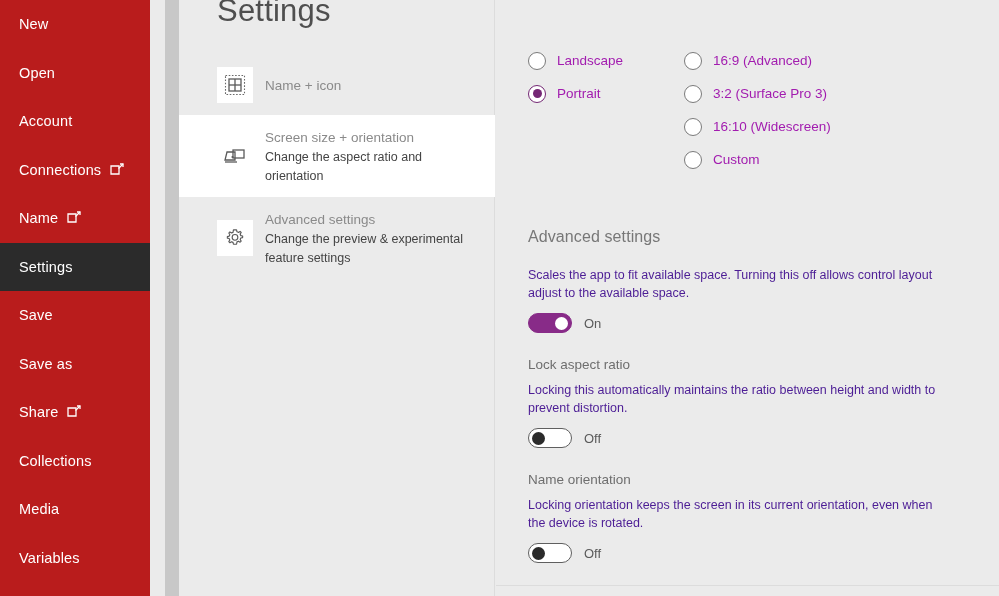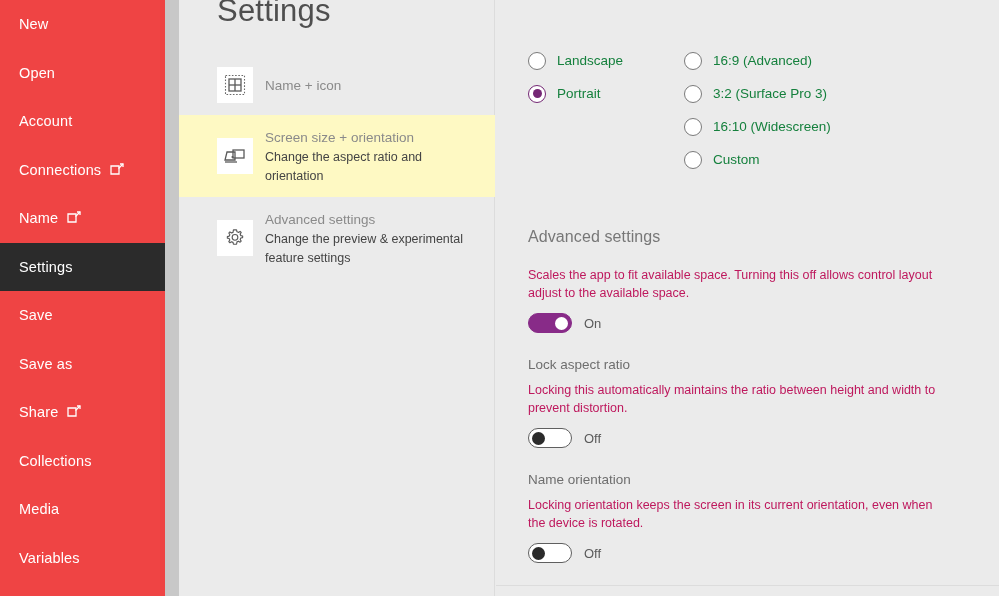--- a/index.html
+++ b/index.html
@@ -11,22 +11,22 @@
   }
   #app {
     position: relative;
     width: 999px; height: 596px;
     background: #ebebeb;
   }
 
   
   #leftnav {
     position: absolute; left: 0; top: 0;
-    width: 165px; height: 596px;
-    background: #ef4444;
+    width: 150px; height: 596px;
+    background: #b91c1c;
   }
   .nav-item {
     position: relative;
     height: 48.5px;
     display: flex;
     align-items: center;
     padding-left: 19px;
     color: #ffffff;
     font-size: 14.5px;
     letter-spacing: 0.15px;
@@ -67,21 +67,21 @@
   #settings-list {
     position: absolute; left: 0; top: 55px;
     width: 316px;
   }
   .setting-row {
     display: flex;
     align-items: center;
     padding: 12px 12px 12px 38px;
     min-height: 58px;
   }
-  .setting-row.selected { background: #fef9c3; }
+  .setting-row.selected { background: #ffffff; }
   .setting-icon-box {
     flex: 0 0 auto;
     width: 36px; height: 36px;
     background: #ffffff;
     display: flex;
     align-items: center;
     justify-content: center;
     margin-right: 12px;
   }
   .setting-icon-box svg { display: block; }
@@ -133,21 +133,21 @@
     content: "";
     position: absolute;
     left: 50%; top: 50%;
     width: 9px; height: 9px;
     margin: -4.5px 0 0 -4.5px;
     border-radius: 50%;
     background: #742774;
   }
   .radio-label {
     font-size: 13.5px;
-    color: #15803d;
+    color: #a21caf;
   }
 
   
   #advanced {
     position: absolute; left: 32px; top: 228px;
     width: 440px;
   }
   .adv-heading {
     font-size: 16px;
     font-weight: 400;
@@ -168,21 +168,21 @@
   .help-icon {
     display: inline-block;
     margin-left: 7px;
     width: 15px; height: 15px;
     position: relative;
     top: 1px;
   }
   .help-icon svg { display: block; }
   .adv-desc {
     font-size: 12.5px;
-    color: #be185d;
+    color: #4c1d95;
     line-height: 17.5px;
     margin-bottom: 11px;
     max-width: 420px;
   }
   .toggle-row {
     display: flex;
     align-items: center;
   }
   .toggle {
     flex: 0 0 auto;

